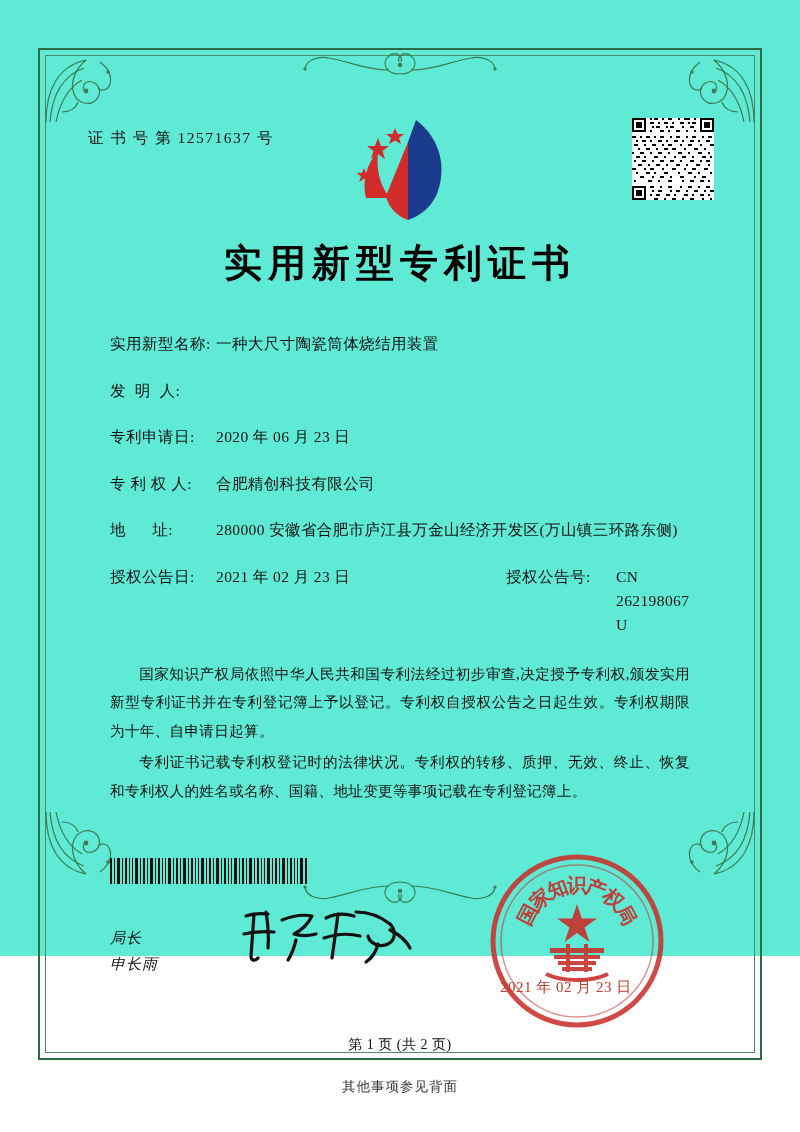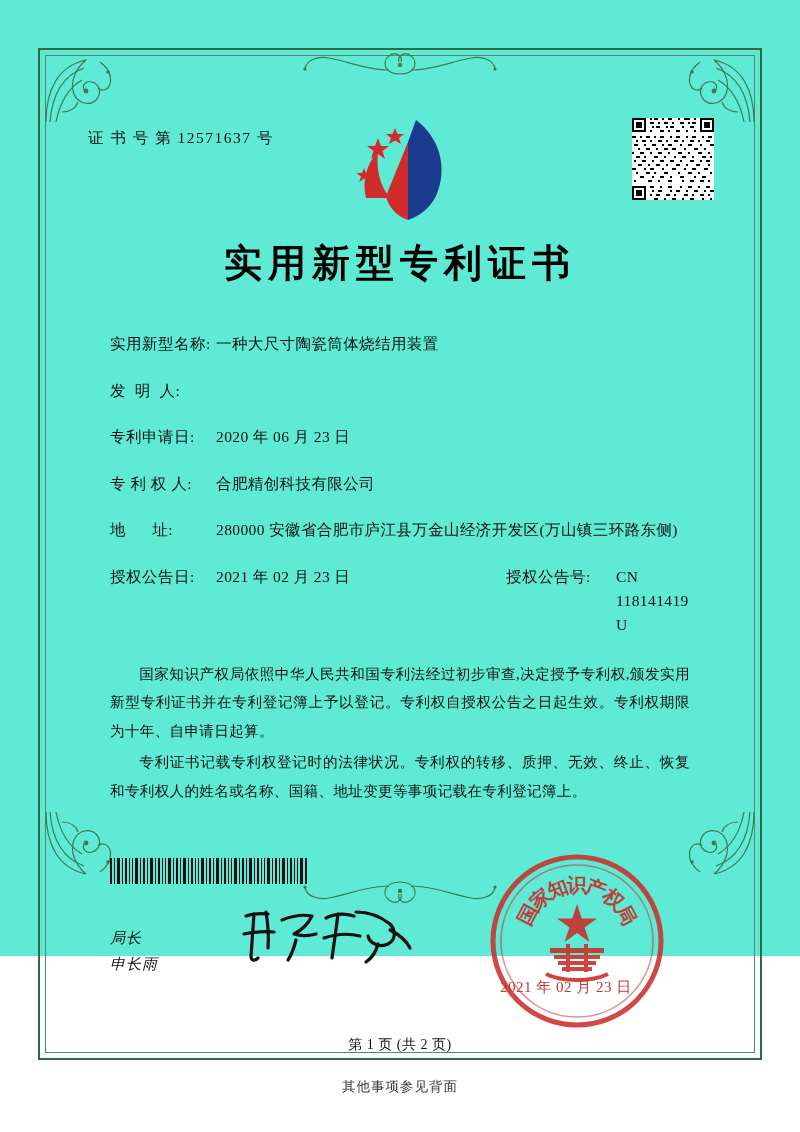--- a/index.html
+++ b/index.html
@@ -511,21 +511,21 @@
 
     <div class="field-row">
       <div class="field-label">地      址:</div>
       <div class="field-value">280000 安徽省合肥市庐江县万金山经济开发区(万山镇三环路东侧)</div>
     </div>
 
     <div class="field-row two-col">
       <div class="field-label">授权公告日:</div>
       <div class="field-value">2021 年 02 月 23 日</div>
       <div class="field-label2">授权公告号:</div>
-      <div class="field-value2">CN 118141419 U</div>
+      <div class="field-value2">CN 262198067 U</div>
     </div>
 
   </div>
 
   <div class="paragraphs">
     <p>国家知识产权局依照中华人民共和国专利法经过初步审查,决定授予专利权,颁发实用新型专利证书并在专利登记簿上予以登记。专利权自授权公告之日起生效。专利权期限为十年、自申请日起算。</p>
     <p>专利证书记载专利权登记时的法律状况。专利权的转移、质押、无效、终止、恢复和专利权人的姓名或名称、国籍、地址变更等事项记载在专利登记簿上。</p>
   </div>
 
   <div class="barcode">

